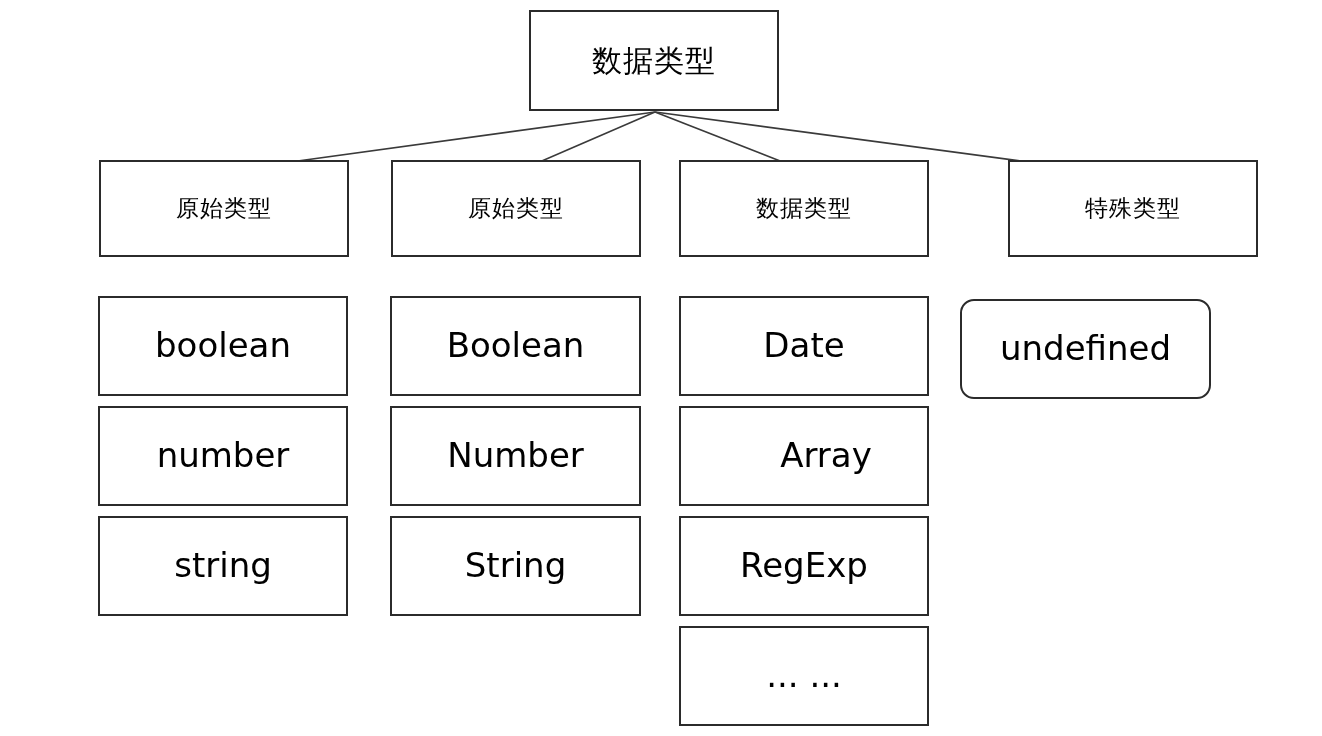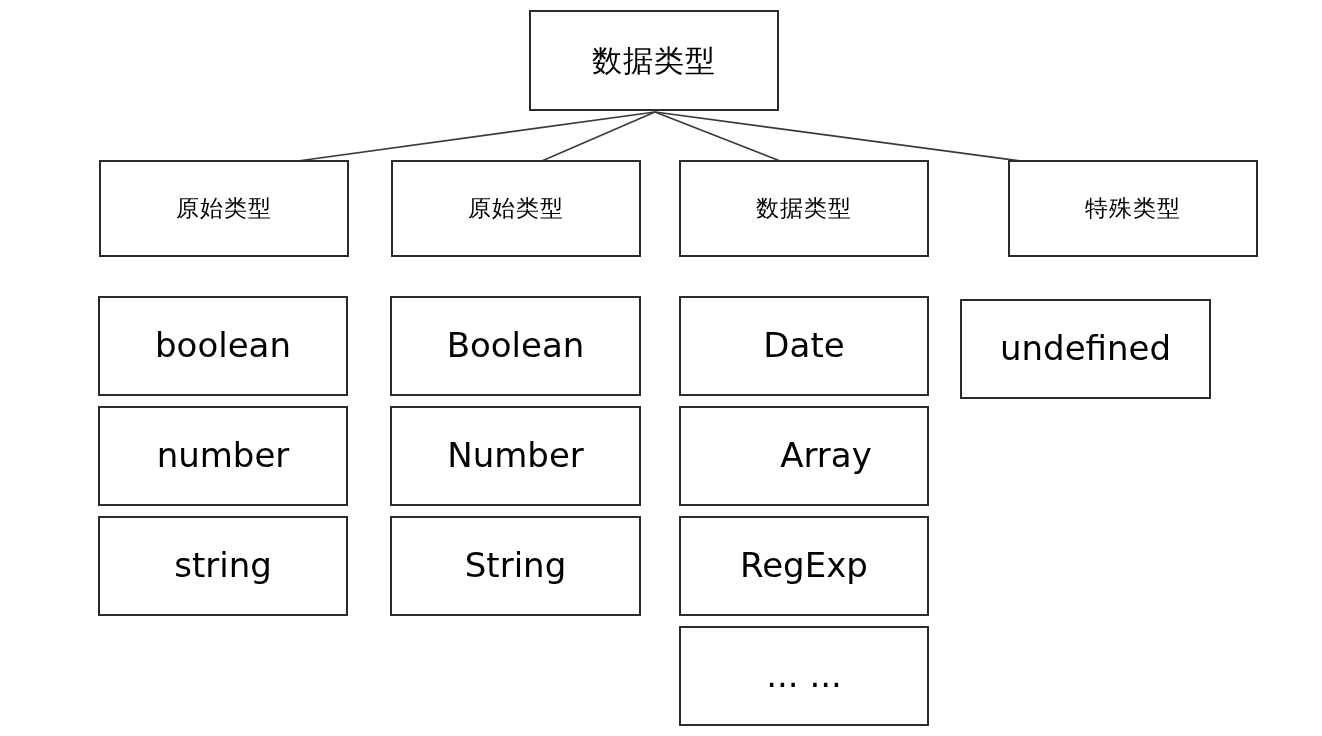--- a/index.html
+++ b/index.html
@@ -54,21 +54,21 @@
   .node-cat.c2 { left: 679px; width: 250px; }
   .node-cat.c3 { left: 960px; width: 250px; margin-left: 48px; }
 
   .node-leaf {
     height: 100px;
     font-size: 34px;
   }
   .node-leaf.col0 { left: 98px;  width: 250px; }
   .node-leaf.col1 { left: 390px; width: 251px; }
   .node-leaf.col2 { left: 679px; width: 250px; }
-  .node-leaf.col3 { left: 960px; width: 251px; }
+  .node-leaf.col3 { left: 960px; width: 251px; border-radius: 14px; }
 
   .node-leaf.r0.col0 { top: 296px; }
   .node-leaf.r1.col0 { top: 406px; }
   .node-leaf.r2.col0 { top: 516px; }
 
   .node-leaf.r0.col1 { top: 296px; }
   .node-leaf.r1.col1 { top: 406px; }
   .node-leaf.r2.col1 { top: 516px; }
 
   .node-leaf.r0.col2 { top: 296px; }

